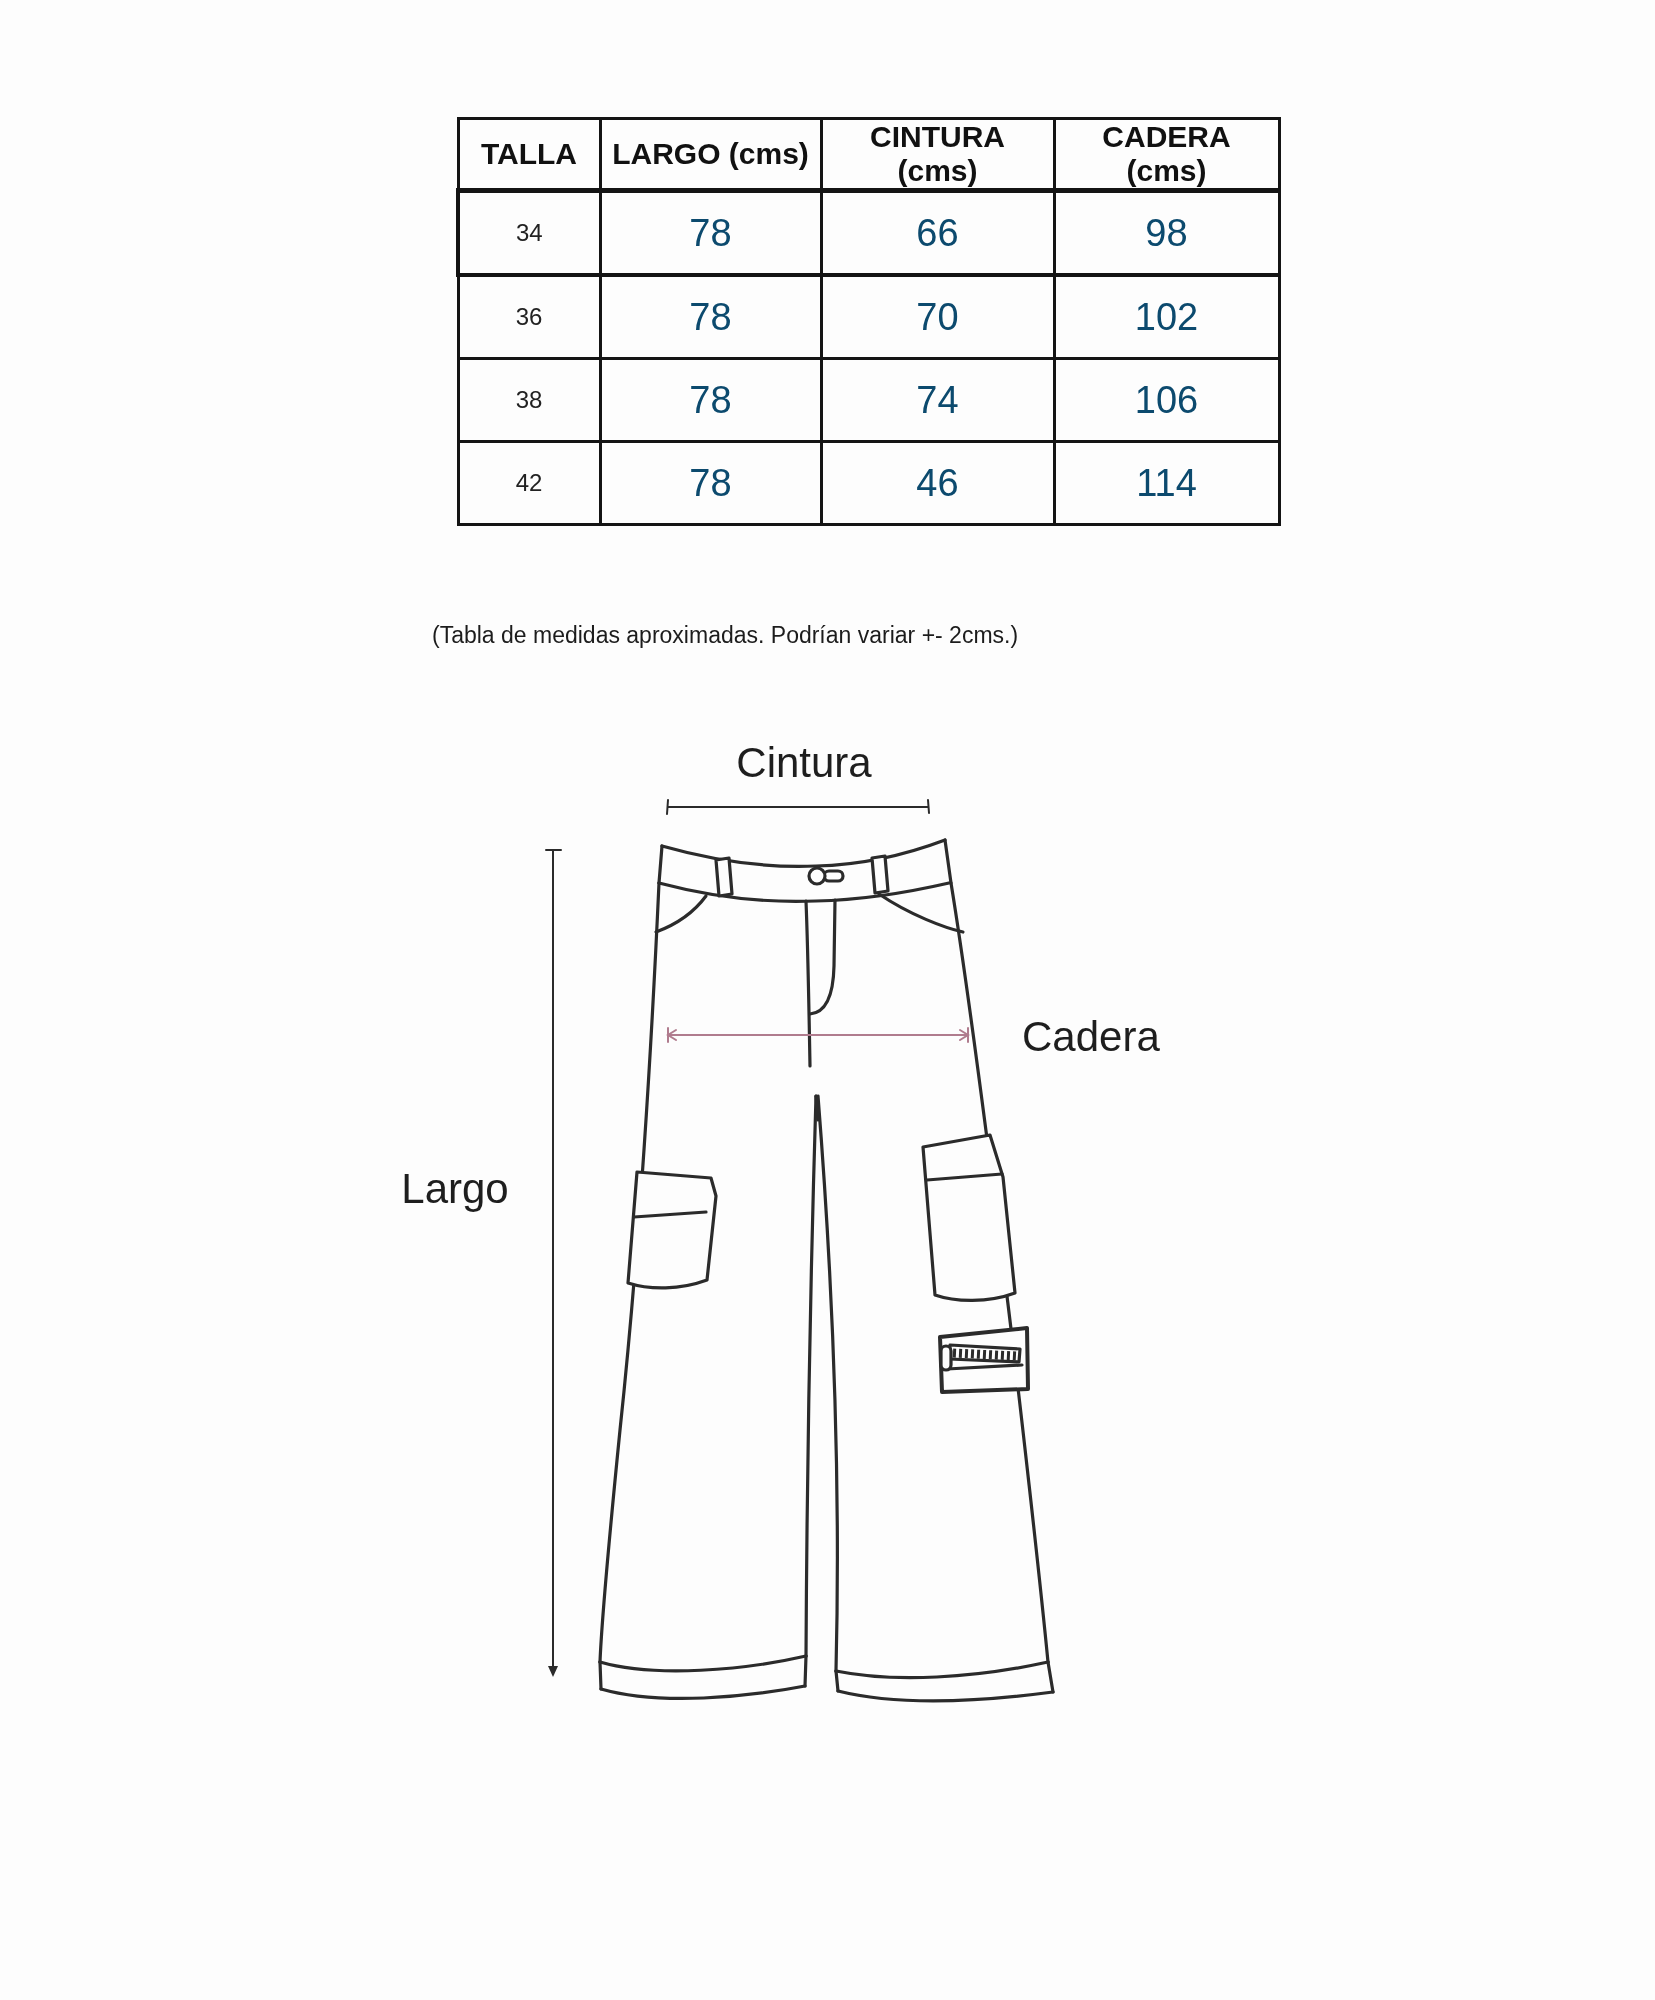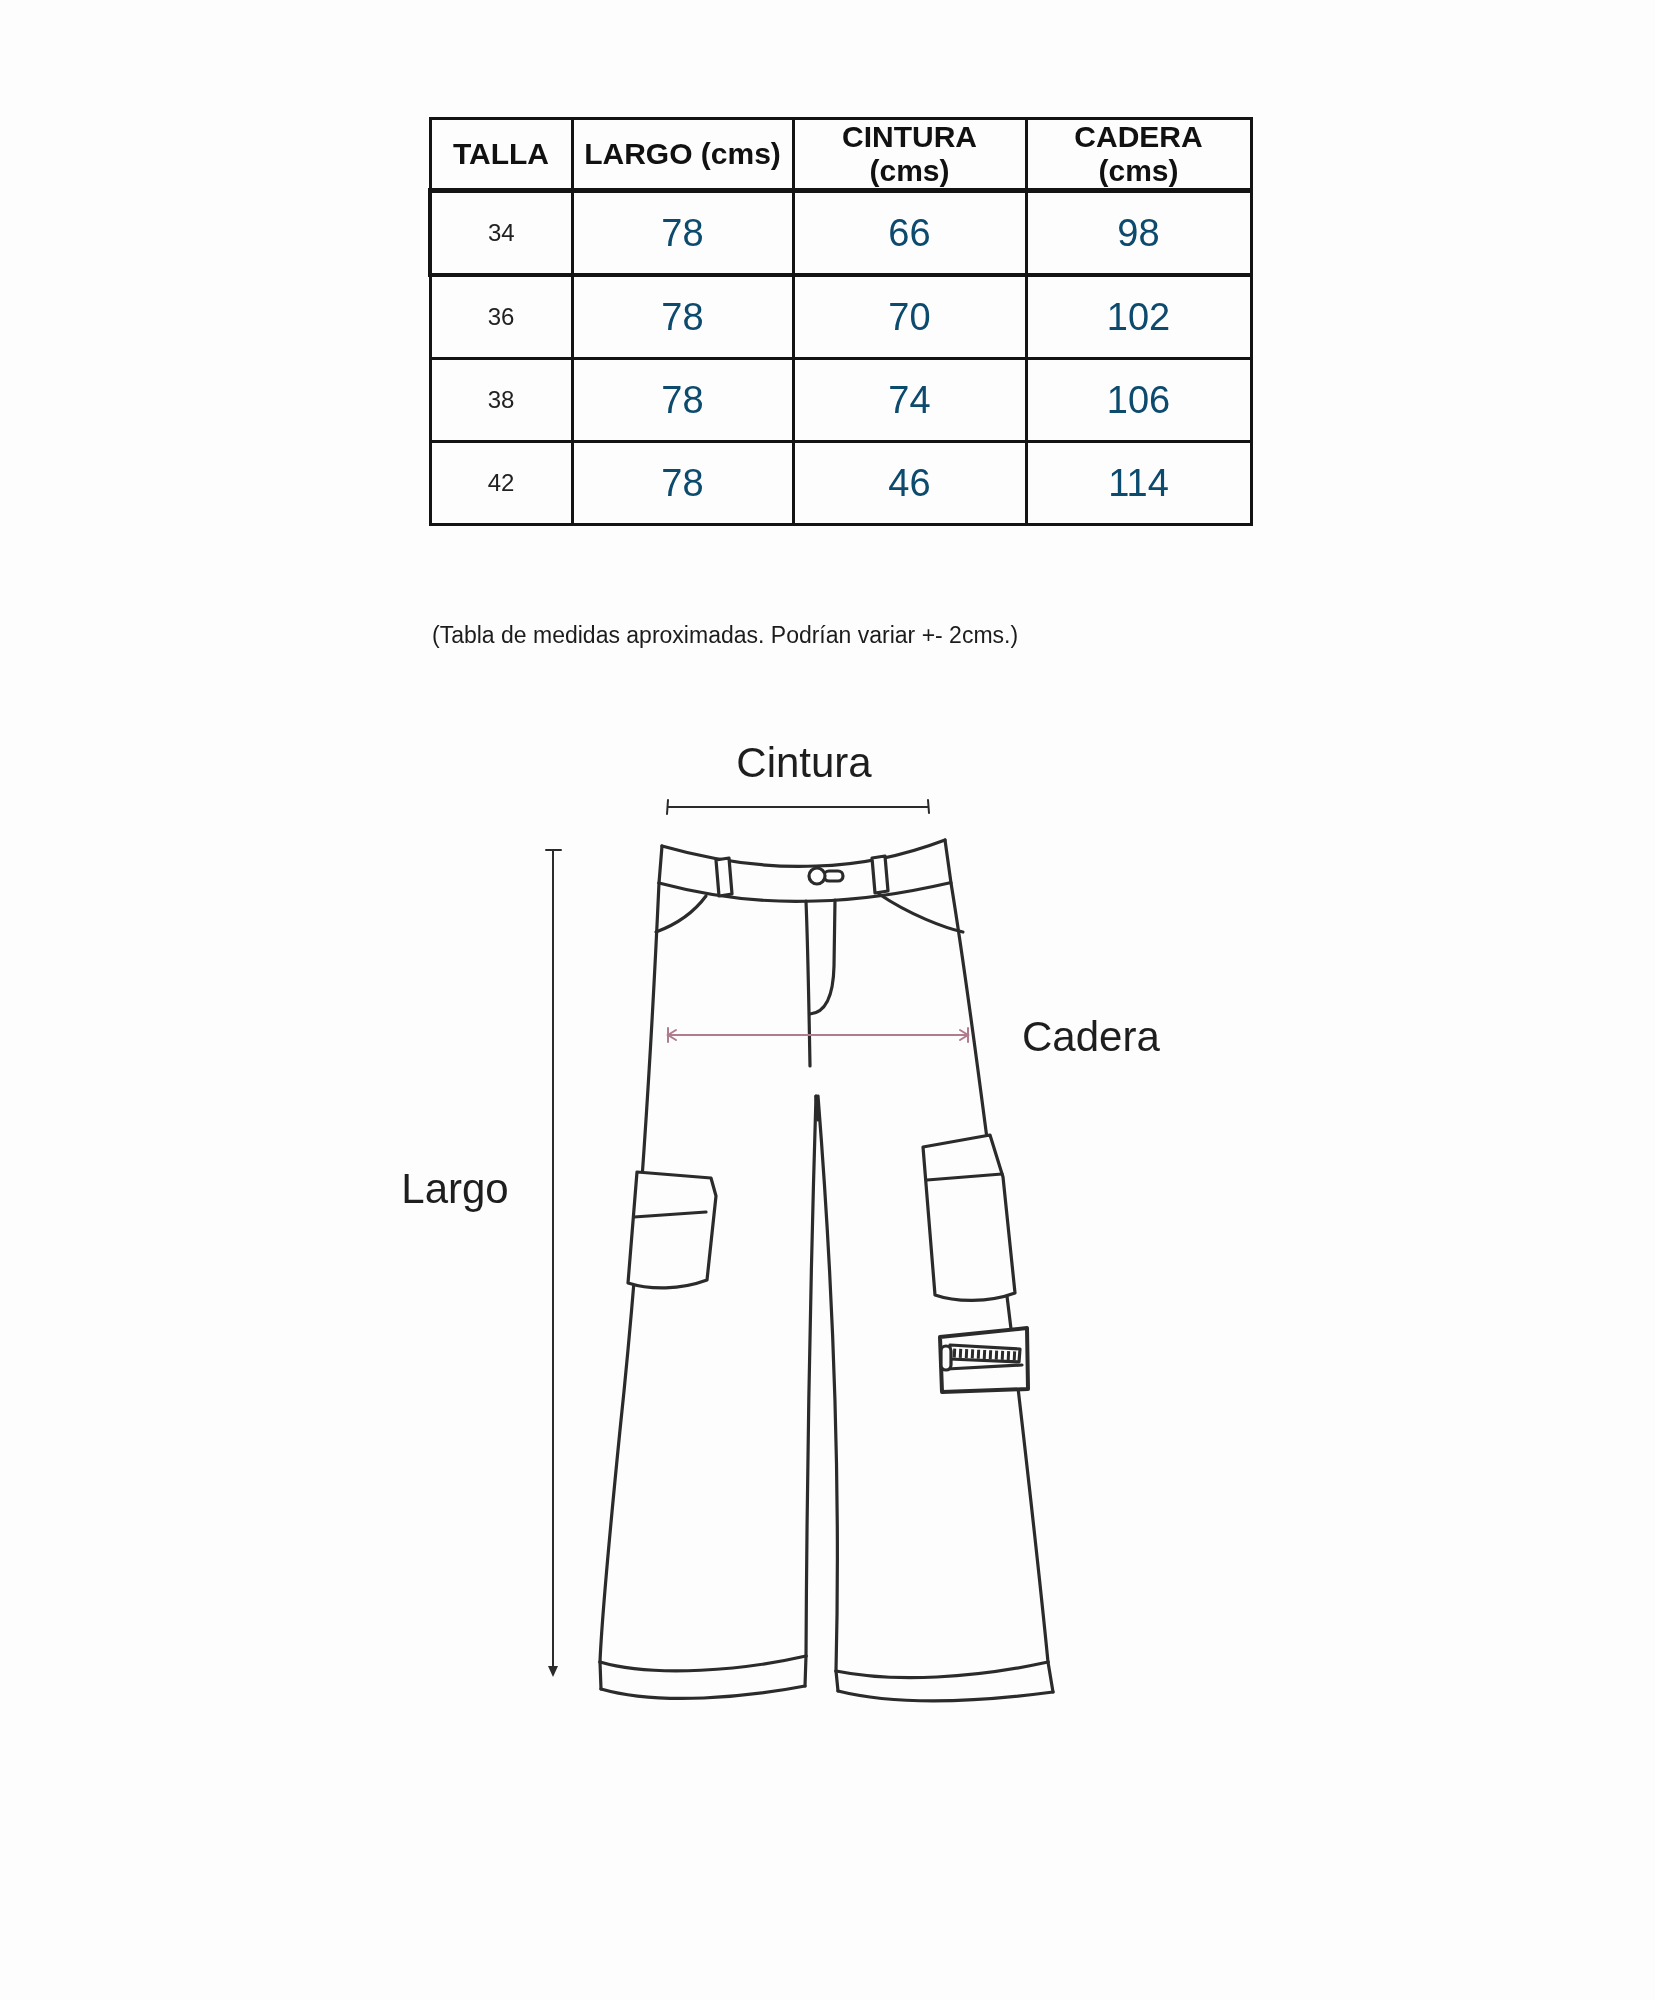--- a/index.html
+++ b/index.html
@@ -3,21 +3,21 @@
 <meta charset="utf-8">
 <style>
   html,body{margin:0;padding:0;}
   body{
     width:1655px;height:2000px;position:relative;
     background:#fdfdfd;
     font-family:"Liberation Sans","DejaVu Sans",sans-serif;
     color:#1e1e1e;
   }
   
-  .size-table-wrap{position:absolute;left:428px;top:117px;}
+  .size-table-wrap{position:absolute;left:456px;top:117px;}
   table.size{border-collapse:collapse;table-layout:fixed;}
   table.size th, table.size td{
     border:3px solid #141414;text-align:center;vertical-align:middle;
     padding:0 6px;background:#fdfdfd;
   }
   table.size th{height:64px;font-size:30px;font-weight:bold;color:#111;}
   table.size td{height:80px;}
   td.talla{font-size:24px;color:#222;}
   td.val{font-size:38px;color:#0c4a6e;}
   th.c0{width:127px;} th.c1{width:206px;} th.c2{width:218px;} th.c3{width:210px;}

